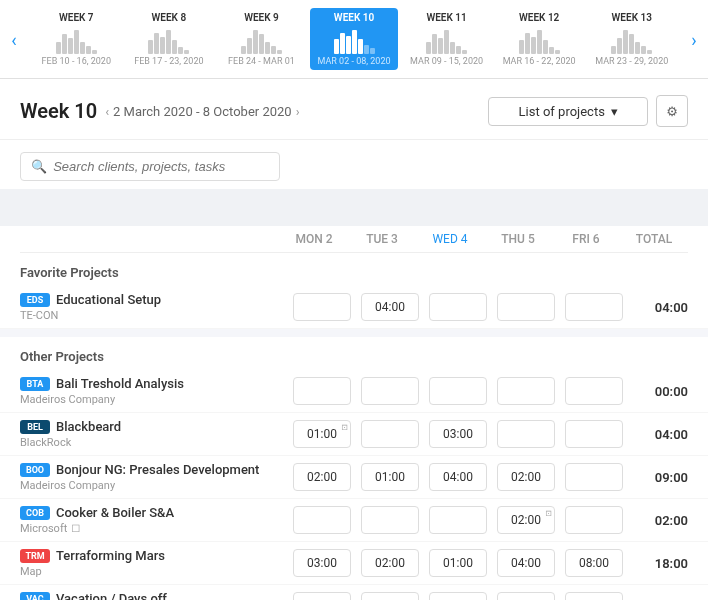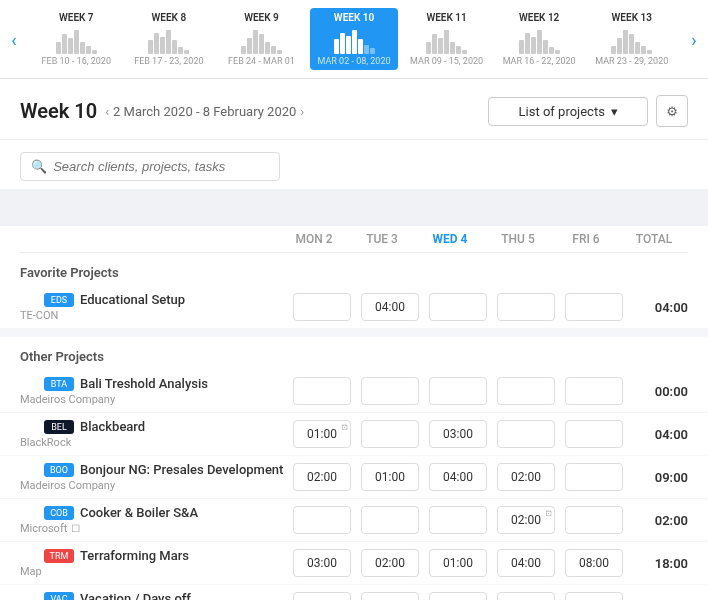--- a/index.html
+++ b/index.html
@@ -30,33 +30,33 @@
     
     .search-row { padding: 12px 20px 8px; background: #fff; }
     .search-box { display: flex; align-items: center; border: 1px solid #ddd; border-radius: 4px; padding: 6px 10px; width: 260px; background: #fff; gap: 6px; }
     .search-box input { border: none; outline: none; font-size: 13px; color: #666; width: 100%; font-style: italic; }
 
     
     .time-grid { padding: 0 20px; background: #fff; margin-top: 37px; }
     .grid-header { display: flex; align-items: center; padding: 6px 0; border-bottom: 1px solid #eee; }
     .col-task { flex: 1; font-size: 12px; color: #999; }
     .col-day { width: 68px; text-align: center; font-size: 12px; color: #999; font-weight: 500; }
-    .col-day.active { color: #2196F3; font-weight: 700; }
+    .col-day.active { color: #2196F3; font-weight: 400; }
 
     
     .section-title { font-size: 13px; font-weight: 600; color: #555; padding: 12px 20px 6px; background: #fff; }
 
     
     .project-row { display: flex; align-items: center; padding: 6px 20px; background: #fff; border-bottom: 1px solid #f5f5f5; }
     .project-info { flex: 1; display: flex; flex-direction: column; gap: 1px; }
     .project-name-row { display: flex; align-items: center; gap: 6px; }
-    .project-badge { display: inline-flex; align-items: center; justify-content: center; border-radius: 3px; font-size: 9px; font-weight: 400; padding: 2px 4px; color: #fff; min-width: 30px; margin-left: 24px; }
+    .project-badge { display: inline-flex; align-items: center; justify-content: center; border-radius: 3px; font-size: 9px; font-weight: 700; padding: 2px 4px; color: #fff; min-width: 30px; }
     .badge-eds { background: #2196F3; }
     .badge-bta { background: #2196F3; }
-    .badge-bel { background: #0f172a; }
+    .badge-bel { background: #0c4a6e; }
     .badge-boo { background: #2196F3; }
     .badge-cob { background: #2196F3; }
     .badge-trm { background: #ef4444; }
     .badge-vac { background: #2196F3; }
     .project-name { font-size: 13px; font-weight: 500; color: #333; }
     .project-client { font-size: 11px; color: #999; margin-top: 1px; display: flex; align-items: center; gap: 4px; }
     .time-cell { width: 68px; display: flex; justify-content: center; }
     .time-box { width: 58px; height: 28px; border: 1px solid #ddd; border-radius: 4px; text-align: center; font-size: 12px; color: #333; background: #fff; display: flex; align-items: center; justify-content: center; position: relative; }
     .time-box.empty { color: #bbb; font-size: 11px; }
     .time-box.has-note::after { content: '⊡'; position: absolute; top: 2px; right: 2px; font-size: 8px; color: #aaa; }
@@ -169,21 +169,21 @@
       </div>
     </div>
   <div class="nav-arrow">›</div>
 </div>
 
 <div class="week-header">
   <div class="week-title">
     <h2>Week 10</h2>
     <div class="week-range">
       <span class="arrow">‹</span>
-      <span>2 March 2020 - 8 February 2020</span>
+      <span>2 March 2020 - 8 October 2020</span>
       <span class="arrow">›</span>
     </div>
   </div>
   <div class="header-right">
     <div class="project-select">
       <span>List of projects</span>
       <span>▾</span>
     </div>
     <div class="gear-btn">
       <span>⚙</span>

